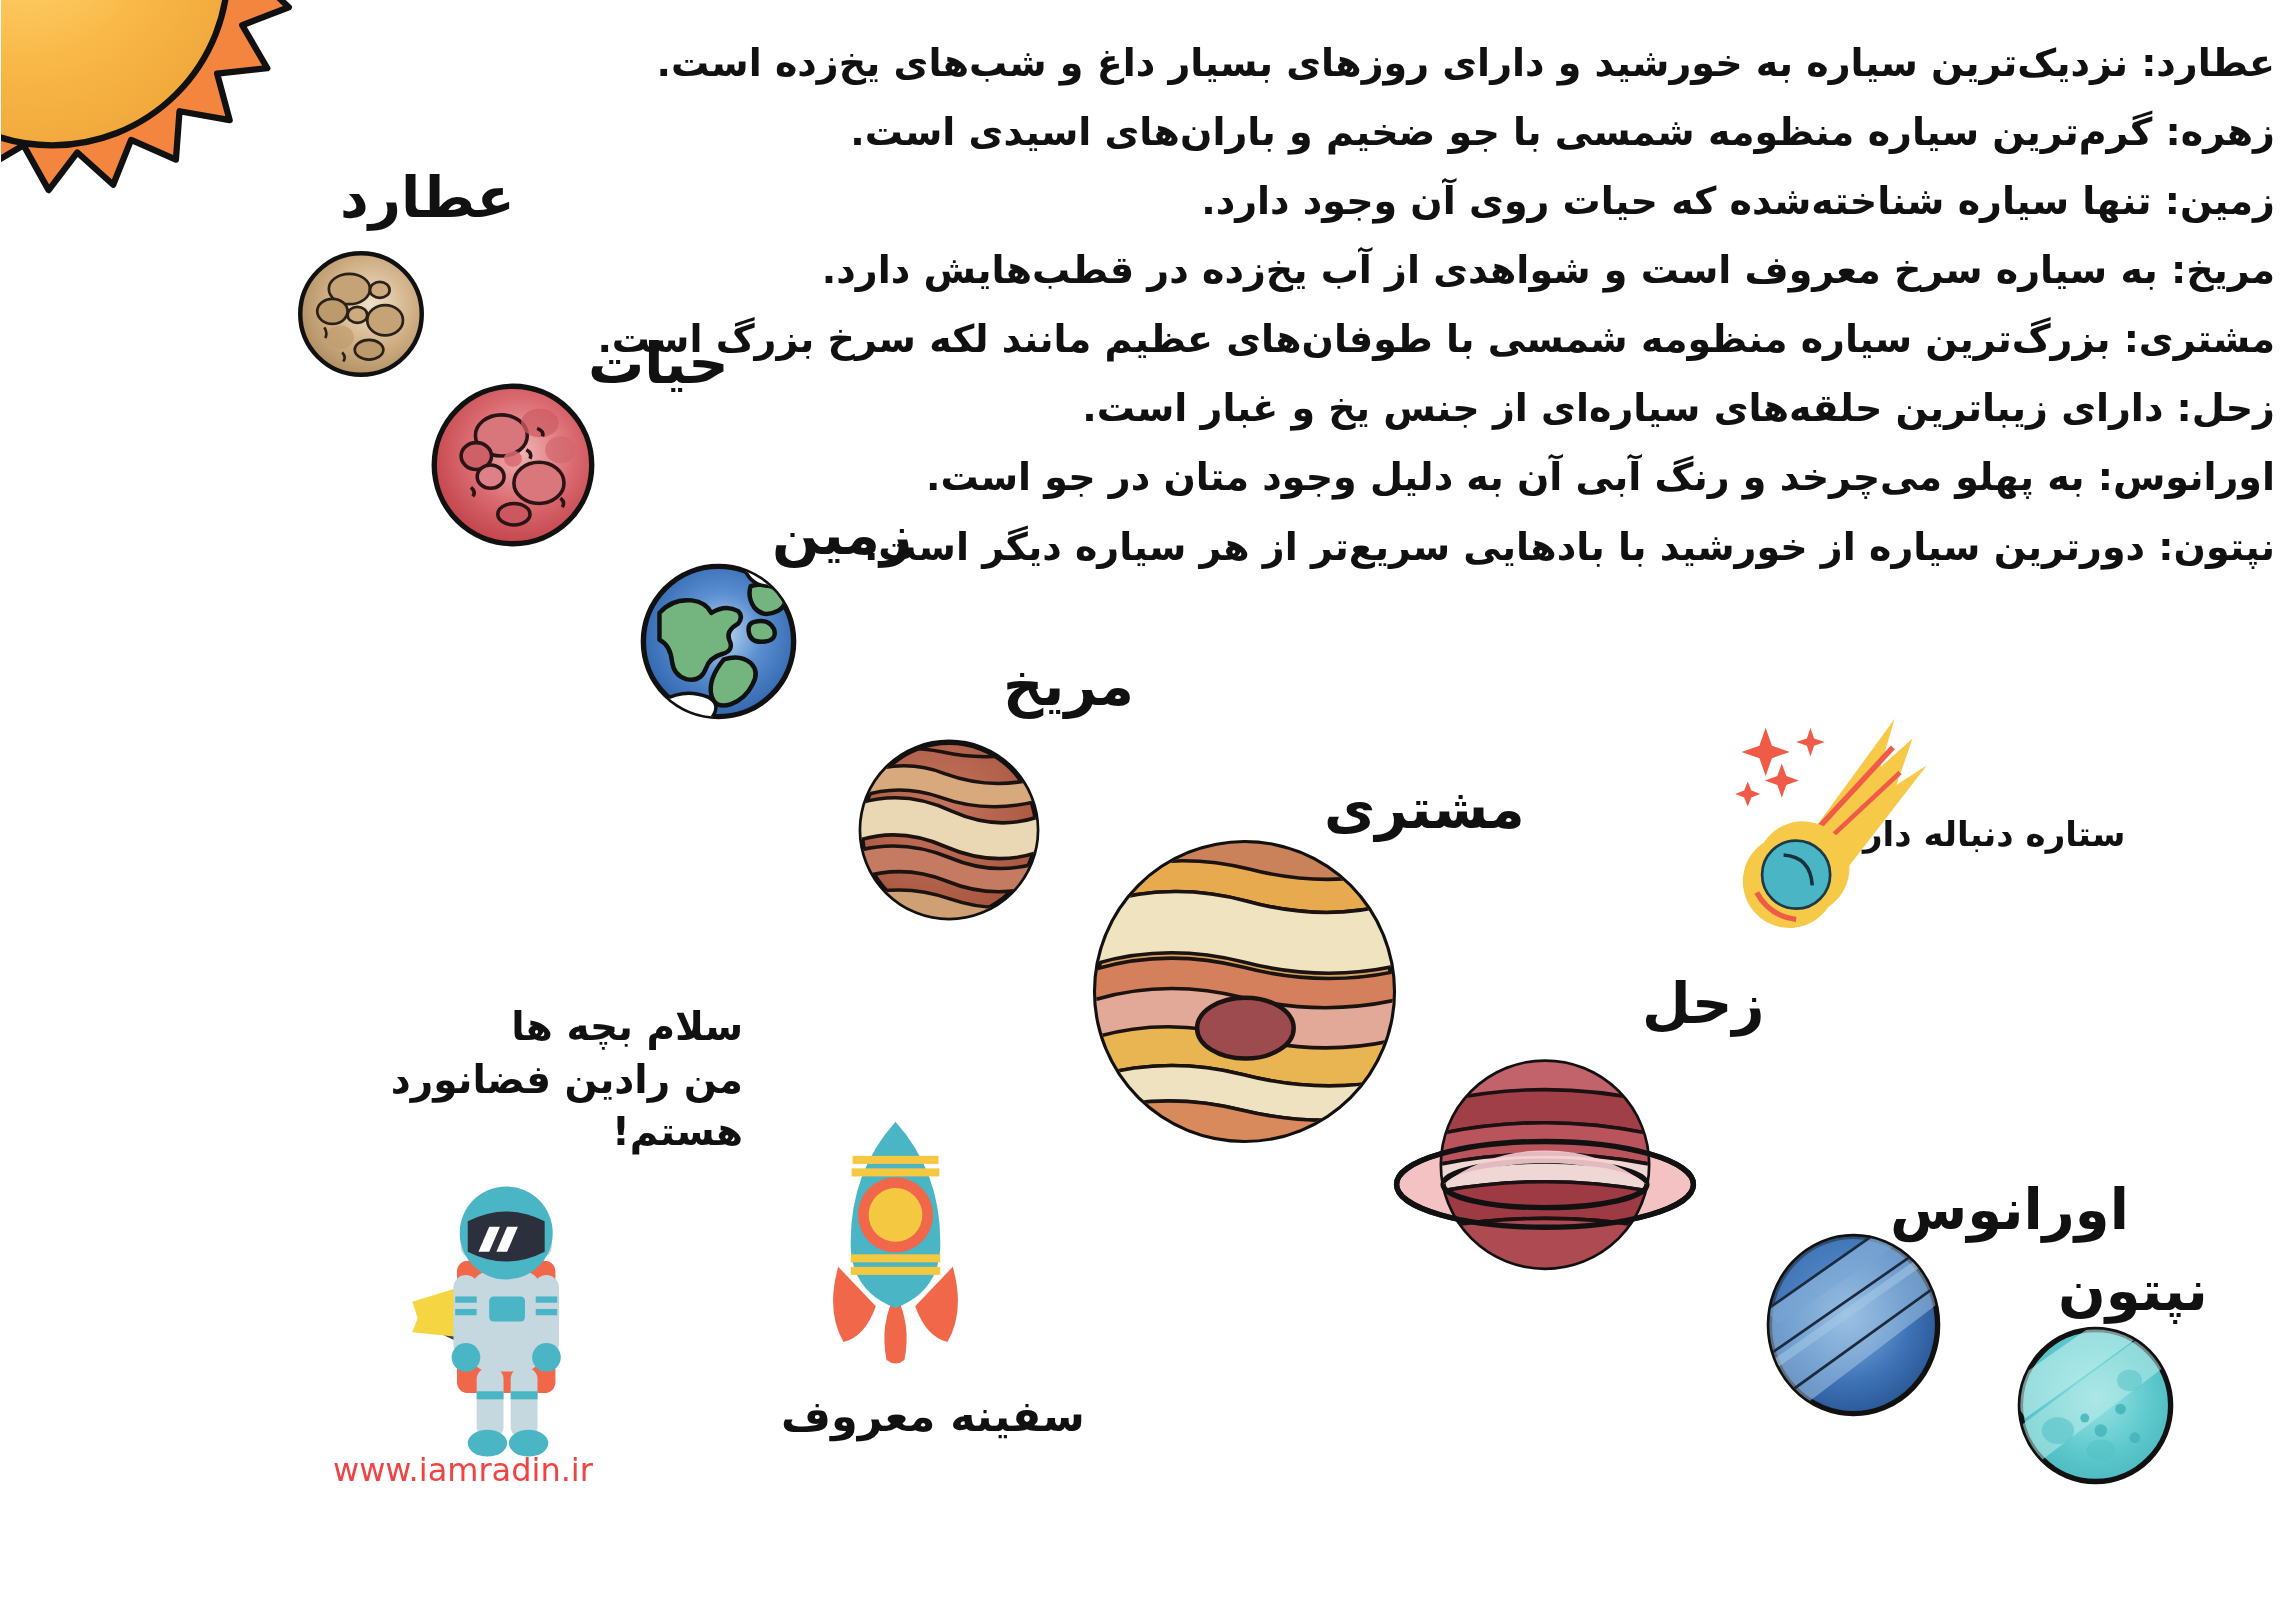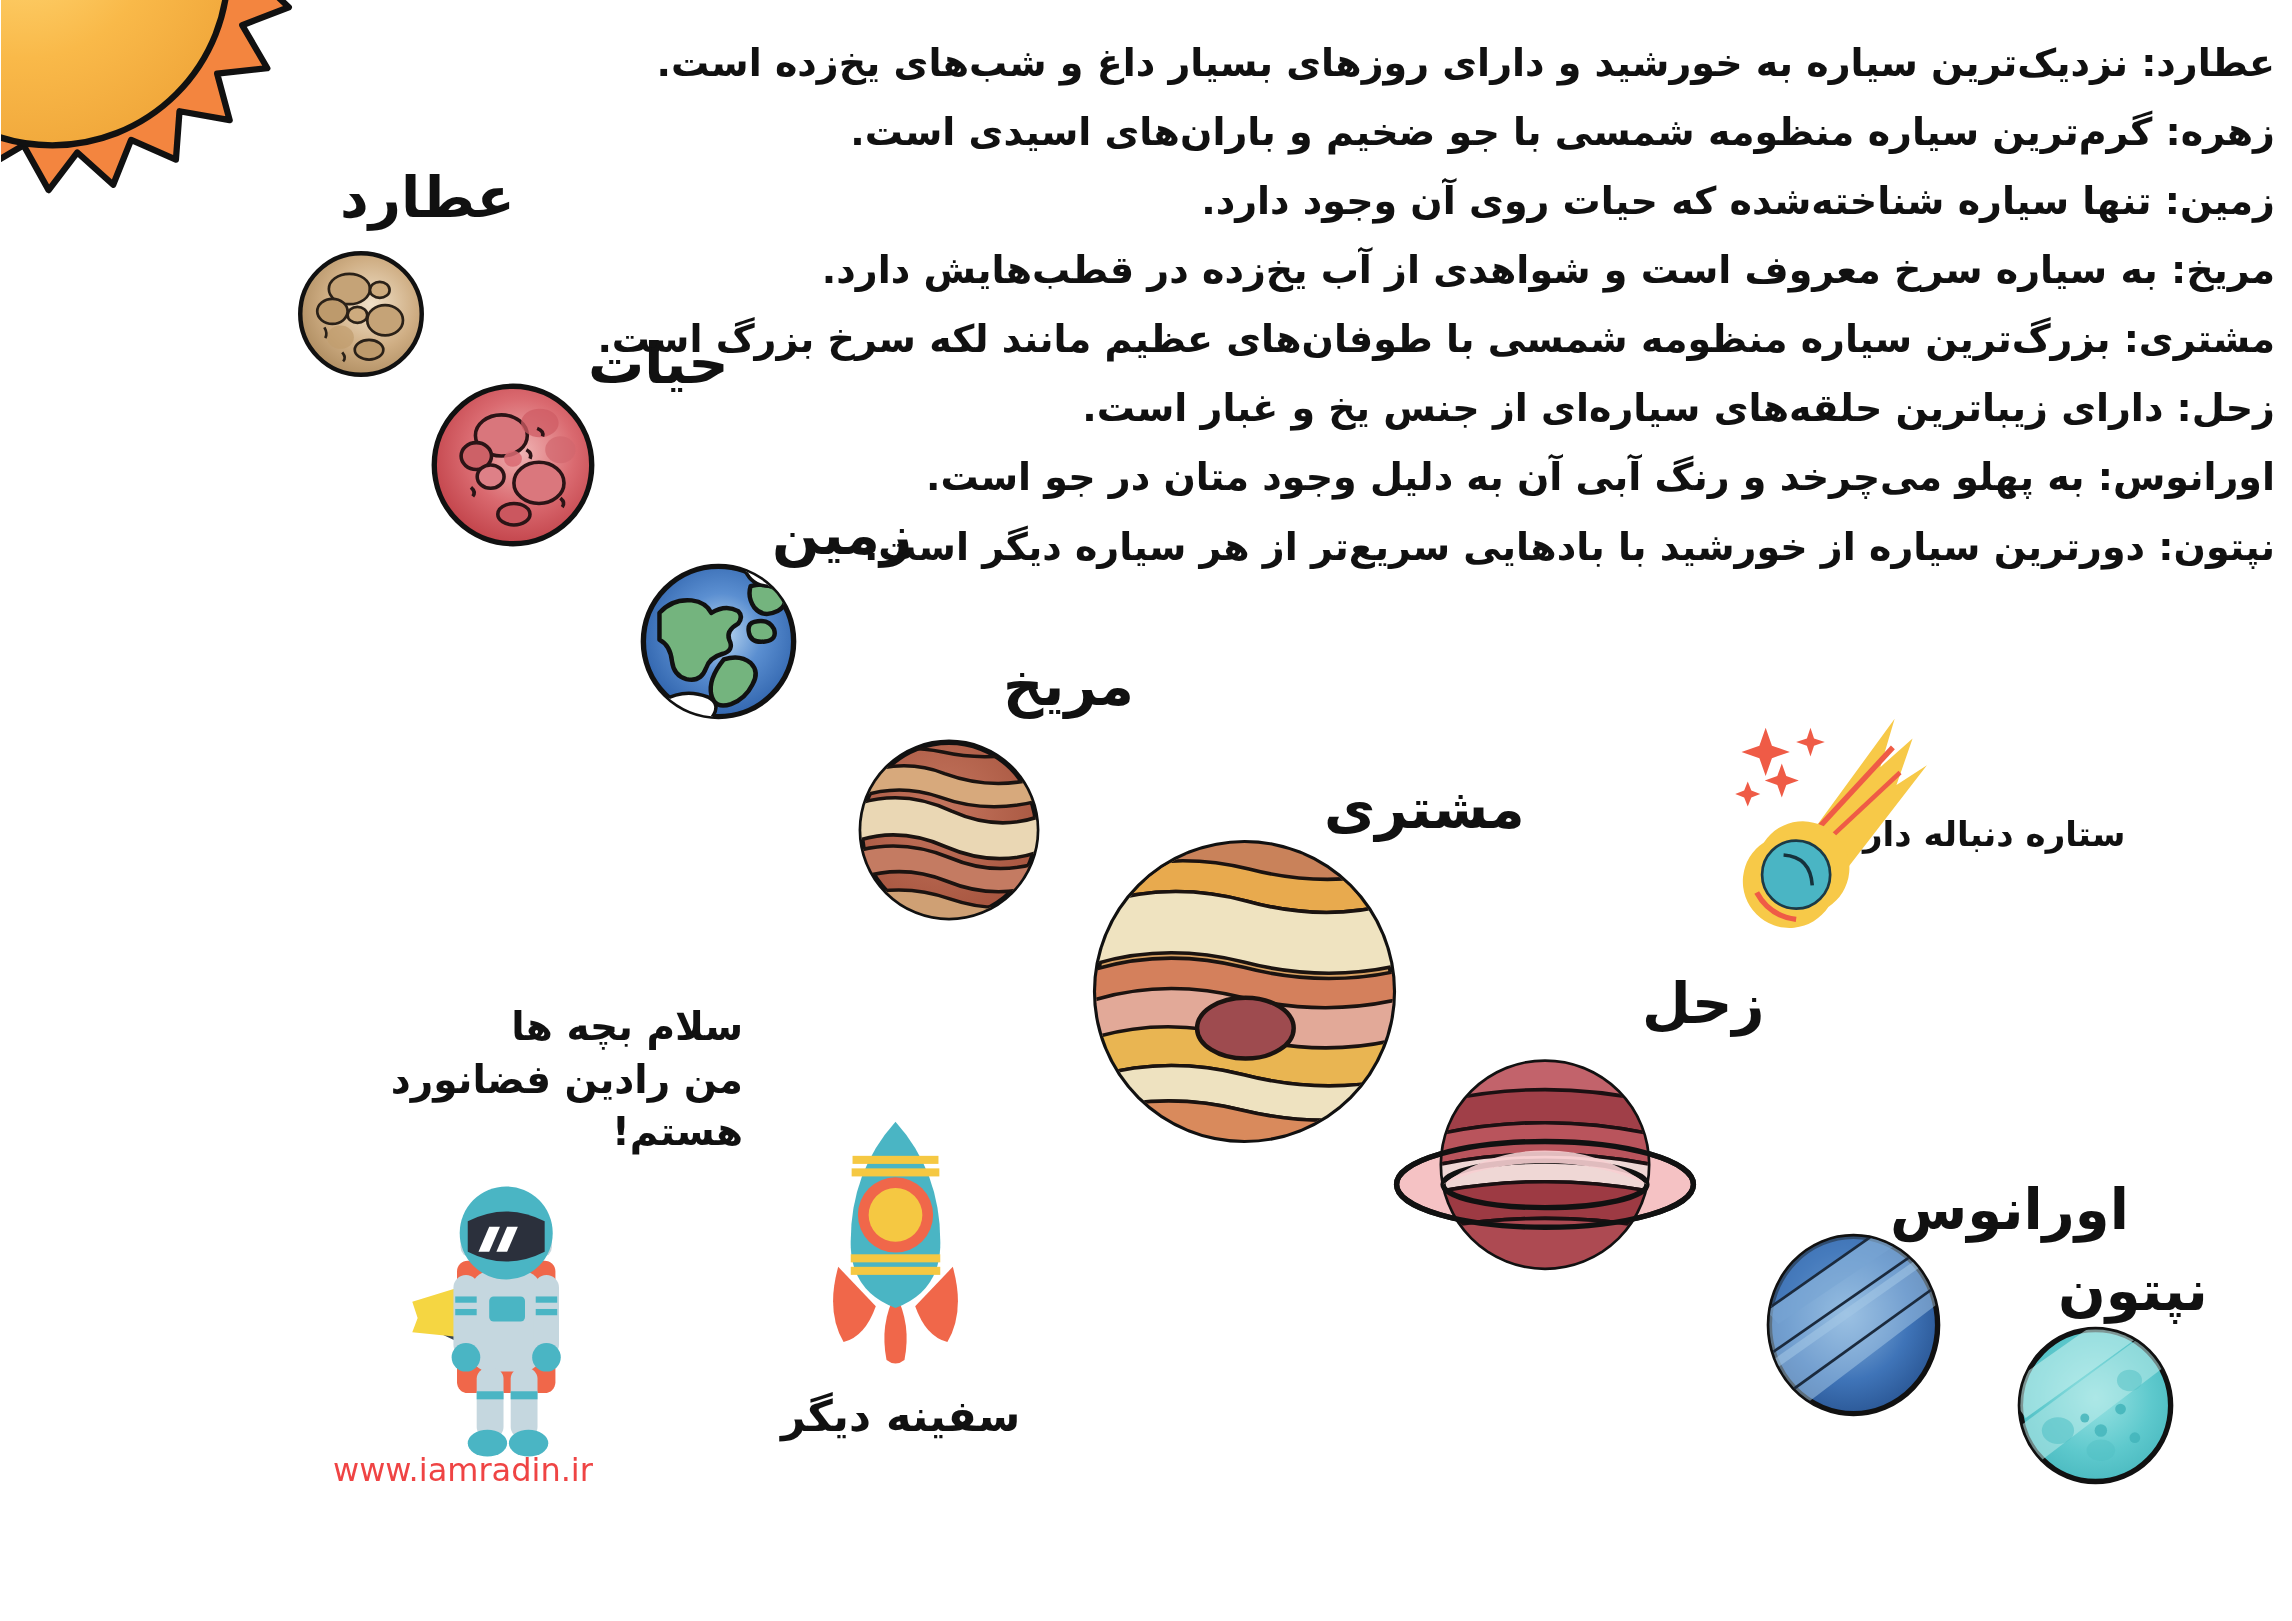--- a/index.html
+++ b/index.html
@@ -357,21 +357,21 @@
       <path d="M100 196 q-18 34 -10 74 q10 8 20 0 q8 -40 -10 -74 Z" fill="#f0674a"></path>
       <path d="M100 4 q52 58 50 140 q-2 50 -50 68 q-48 -18 -50 -68 q-2 -82 50 -140 Z" fill="#4ab5c4"></path>
       <rect x="52" y="42" width="96" height="9" fill="#f5c842"></rect>
       <rect x="51" y="56" width="98" height="9" fill="#f5c842"></rect>
       <rect x="50" y="152" width="100" height="9" fill="#f5c842"></rect>
       <rect x="50" y="166" width="100" height="9" fill="#f5c842"></rect>
       <circle cx="100" cy="108" r="42" fill="#f0674a"></circle>
       <circle cx="100" cy="108" r="30" fill="#f5c842"></circle>
     </svg>
   </div>
-  <div class="label planet-label" style="left:781px;top:1395px;font-size:43px;">سفینه دیگر</div>
+  <div class="label planet-label" style="left:781px;top:1395px;font-size:43px;">سفینه معروف</div>
 
   <div class="facts">
     <p>عطارد: نزدیک‌ترین سیاره به خورشید و دارای روزهای بسیار داغ و شب‌های یخ‌زده است.</p>
     <p>زهره: گرم‌ترین سیاره منظومه شمسی با جو ضخیم و باران‌های اسیدی است.</p>
     <p>زمین: تنها سیاره شناخته‌شده که حیات روی آن وجود دارد.</p>
     <p>مریخ: به سیاره سرخ معروف است و شواهدی از آب یخ‌زده در قطب‌هایش دارد.</p>
     <p>مشتری: بزرگ‌ترین سیاره منظومه شمسی با طوفان‌های عظیم مانند لکه سرخ بزرگ است.</p>
     <p>زحل: دارای زیباترین حلقه‌های سیاره‌ای از جنس یخ و غبار است.</p>
     <p>اورانوس: به پهلو می‌چرخد و رنگ آبی آن به دلیل وجود متان در جو است.</p>
     <p>نپتون: دورترین سیاره از خورشید با بادهایی سریع‌تر از هر سیاره دیگر است.</p>

